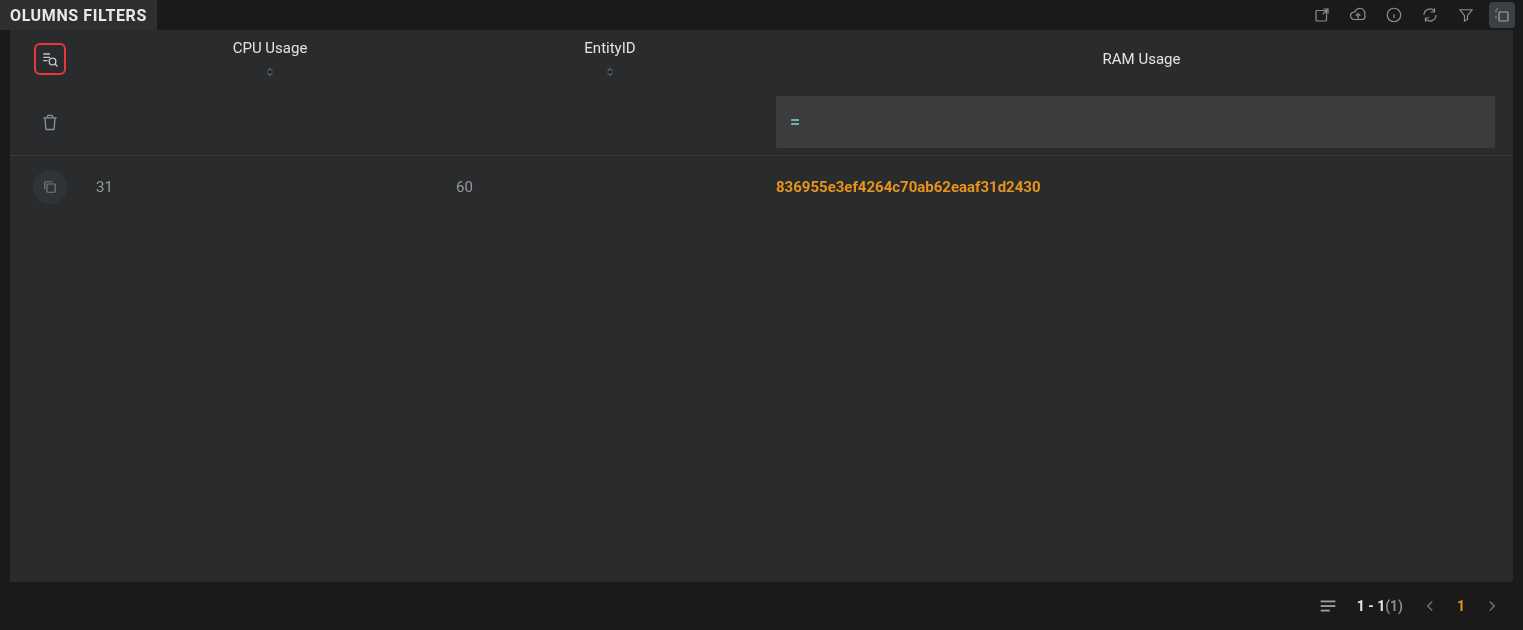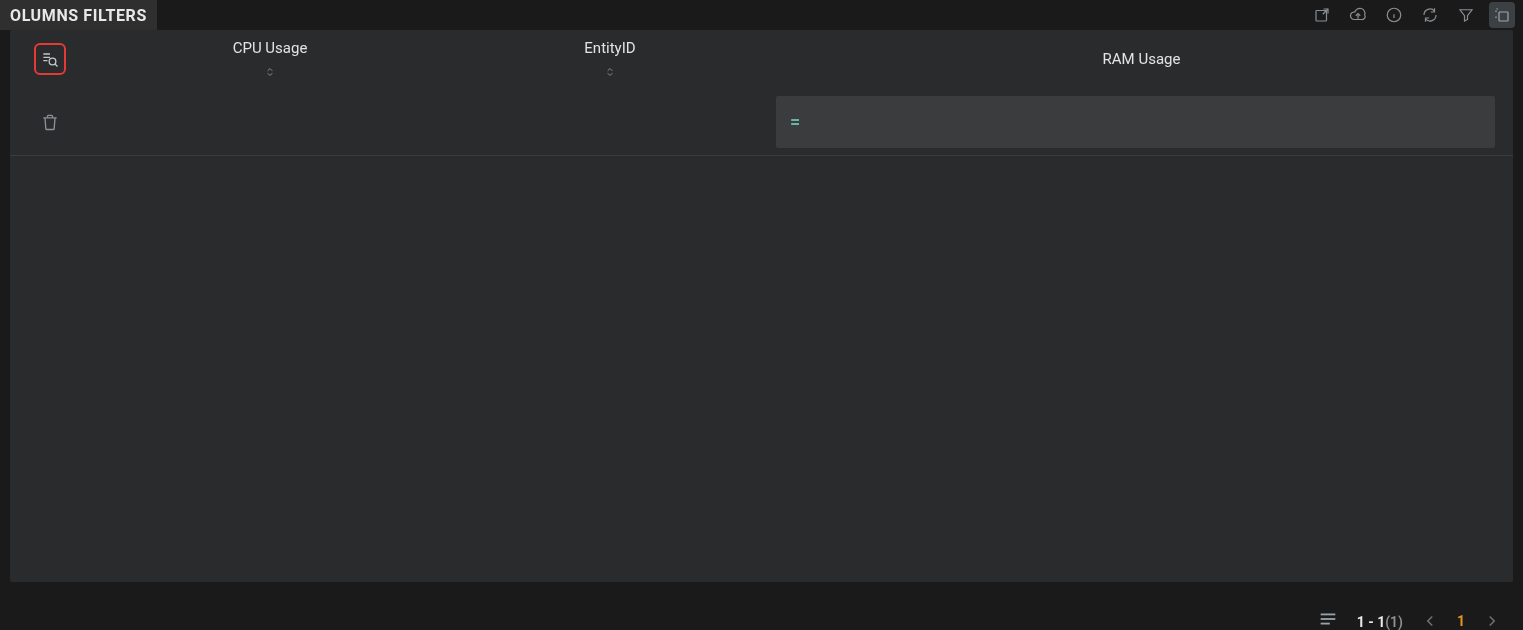--- a/index.html
+++ b/index.html
@@ -136,21 +136,21 @@
   .row-copy svg{width:18px;height:18px;stroke:currentColor;fill:none;stroke-width:1.6;}
 
   .val-muted{color:#96999b;font-size:15px;}
   .val-link{color:#e8941c;font-weight:700;font-size:15px;word-break:break-all;cursor:pointer;}
 
   .footer {
     position:absolute;
     bottom:0; left:0; right:0;
     height:48px;
     display:flex;
-    align-items:flex-end;
+    align-items:center;
     justify-content:flex-end;
     padding: 0 22px;
     gap:18px;
     color:#c8c8c8;
     font-size:14px;
     margin-left:42px;
   }
   .footer .list-icon{color:#9aa0a5;display:flex;}
   .footer .list-icon svg{width:22px;height:22px;stroke:currentColor;fill:none;stroke-width:2;}
   .range{font-weight:700;color:#eaeaea;}
@@ -260,20 +260,33 @@
     </div>
     <div class="cell"></div>
     <div class="cell"></div>
     <div class="cell">
       <div class="filter-input-wrap">
         <span>=</span>
       </div>
     </div>
   </div>
 
+  <div class="data-row">
+    <div class="cell c0">
+      <div class="row-copy">
+        <svg viewBox="0 0 24 24">
+            <rect x="8" y="8" width="11" height="11" rx="1"></rect>
+            <path d="M5 15V6a1 1 0 0 1 1-1h9"></path>
+          </svg>
+      </div>
+    </div>
+    <div class="cell val-muted">31</div>
+    <div class="cell val-muted">60</div>
+    <div class="cell val-link">836955e3ef4264c70ab62eaaf31d2430</div>
+  </div>
 </div>
 
 <div class="footer">
   <span class="list-icon">
     <svg viewBox="0 0 24 24">
         <path d="M4 7h16"></path>
         <path d="M4 12h16"></path>
         <path d="M4 17h10"></path>
       </svg>
   </span>

